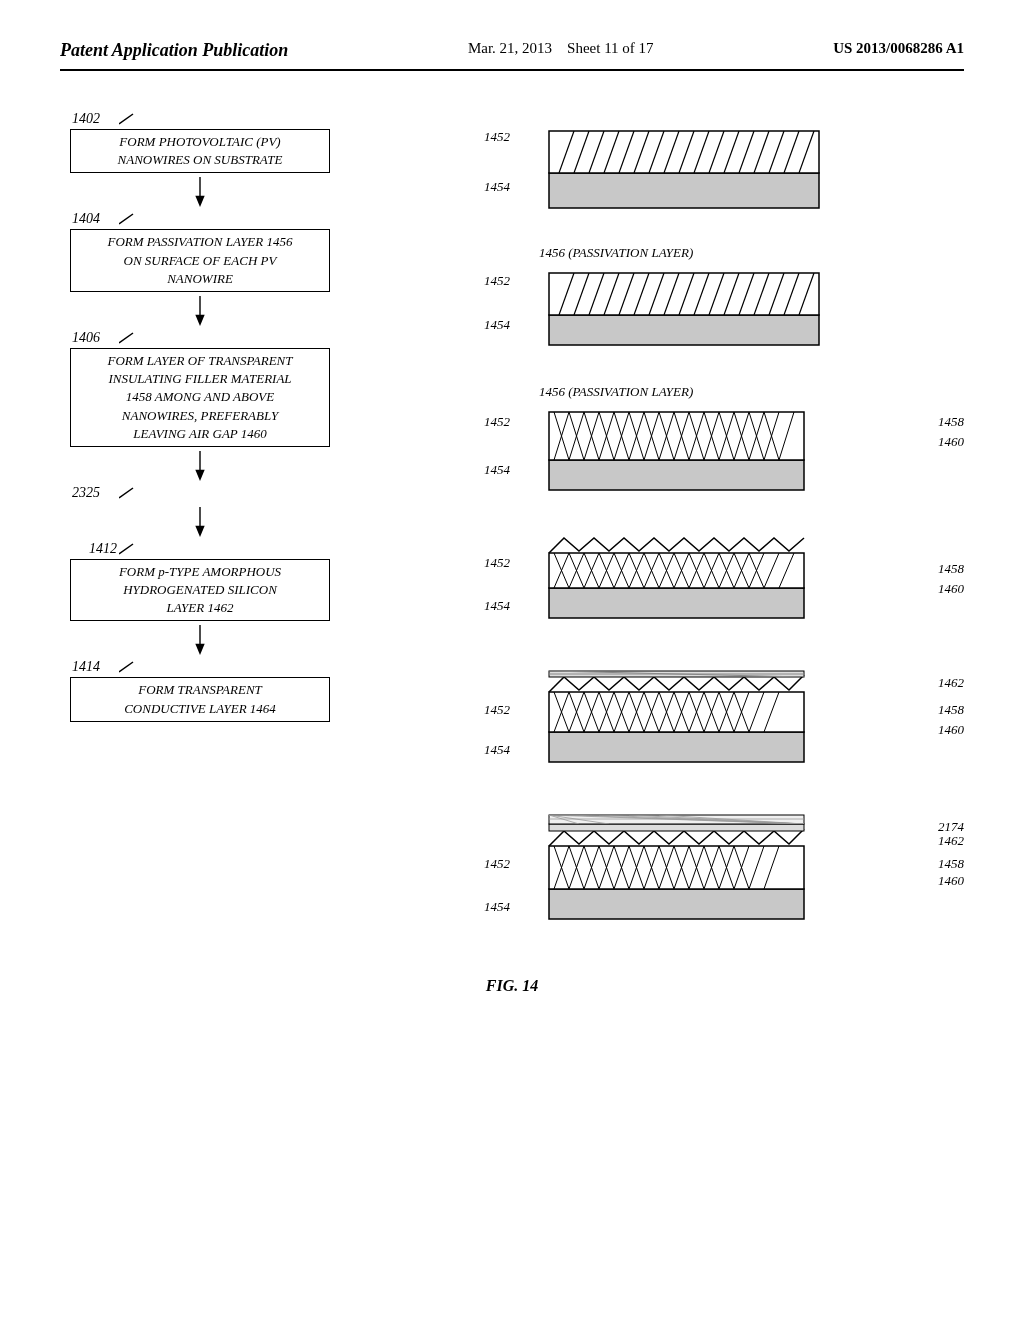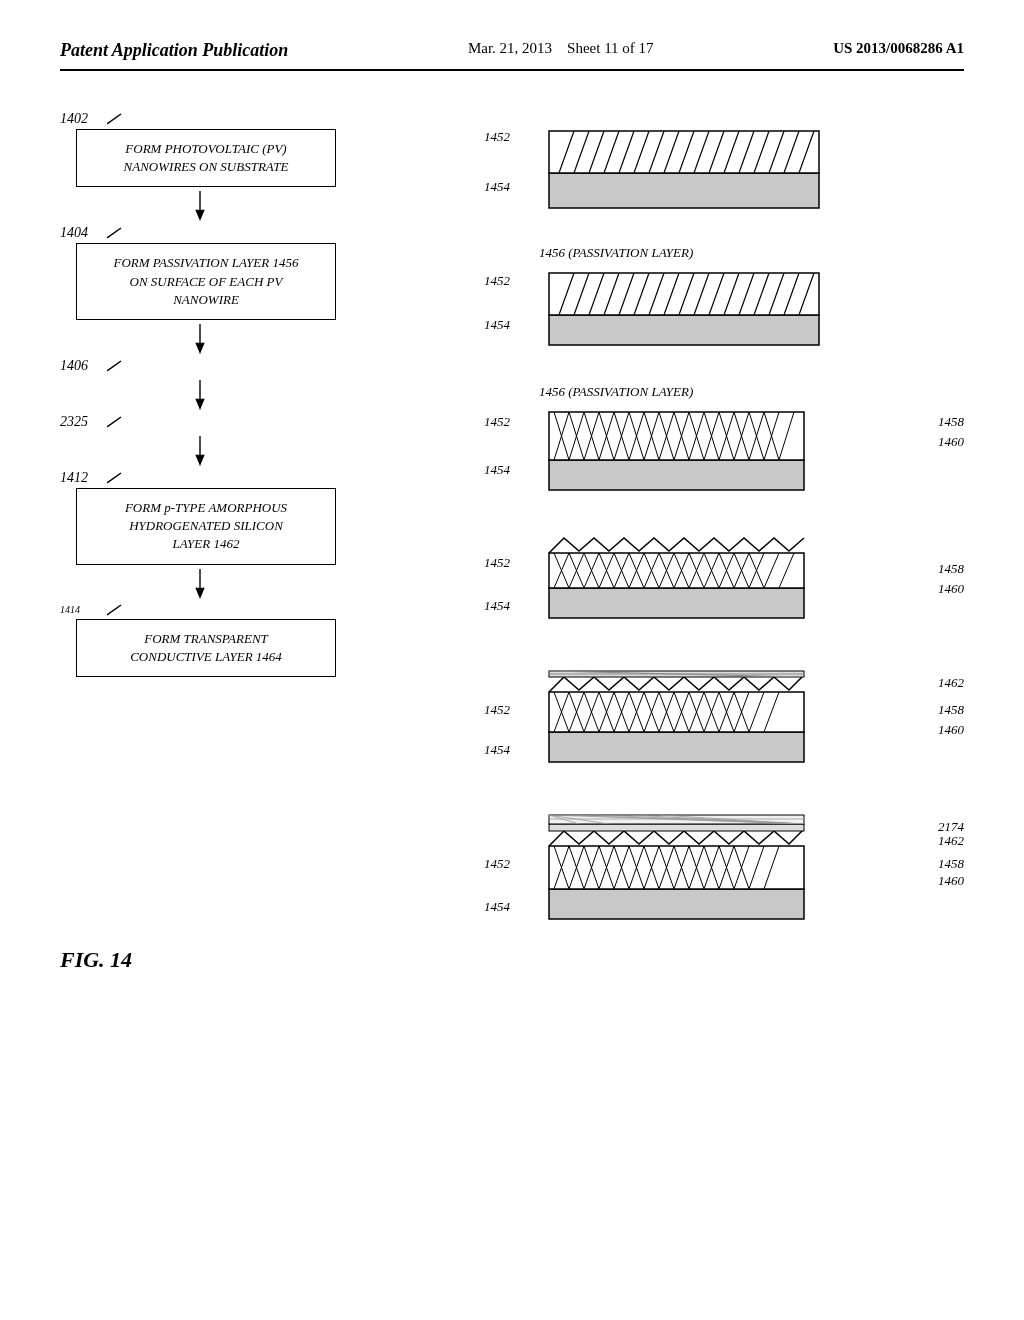--- a/index.html
+++ b/index.html
@@ -58,56 +58,57 @@
     }
     
     .flow-step {
       display: flex;
       flex-direction: column;
       align-items: flex-start;
       margin-bottom: 0;
     }
     .step-box {
       border: 1.5px solid #000;
-      padding: 10px 14px;
+      padding: 3px 14px;
       font-size: 13px;
       font-style: italic;
       text-align: center;
       width: 260px;
-      margin-left: 16px;
+      margin-left: 10px;
       line-height: 1.4;
     }
     .arrow-down {
       width: 260px;
       display: flex;
       justify-content: center;
       margin-left: 10px;
       margin: 4px 0 4px 10px;
     }
     .arrow-down svg {
       width: 20px;
       height: 30px;
     }
     .fig-label {
-      text-align: left;
-      font-size: 22px;
+      text-align: center;
+      font-size: 16px;
       font-style: italic;
       font-weight: bold;
+      margin-top: 30px;
     }
     
     .diag-wrap {
       position: relative;
       margin-bottom: 6px;
     }
     
     .step-num-line {
       display: flex;
       align-items: center;
       margin-bottom: 2px;
-      margin-left: 0;
+      margin-left: 12px;
     }
     .step-num {
       font-size: 14px;
       font-style: italic;
       min-width: 45px;
     }
   </style>
 </head>
 <body>
 
@@ -163,20 +164,23 @@
           </svg>
       </div>
 
       <div class="flow-step">
         <div class="step-num-line">
           <span class="step-num" style="font-size:14px;font-style:italic;">1406</span>
           <svg width="18" height="14" style="margin-left:2px">
               <line x1="0" y1="12" x2="14" y2="2" stroke="#000" stroke-width="1.5"></line>
             </svg>
         </div>
+        <div class="step-box">
+          FORM LAYER OF TRANSPARENT<br>INSULATING FILLER MATERIAL<br>1458 AMONG AND ABOVE<br>NANOWIRES, PREFERABLY<br>LEAVING AIR GAP 1460
+        </div>
       </div>
       <div class="arrow-down">
         <svg viewBox="0 0 20 32" width="20" height="32">
             <line x1="10" y1="0" x2="10" y2="24" stroke="#000" stroke-width="1.5"></line>
             <polygon points="5,20 15,20 10,32" fill="#000"></polygon>
           </svg>
       </div>
 
       <div class="flow-step">
         <div class="step-num-line">
@@ -188,39 +192,39 @@
       </div>
       <div class="arrow-down">
         <svg viewBox="0 0 20 32" width="20" height="32">
             <line x1="10" y1="0" x2="10" y2="24" stroke="#000" stroke-width="1.5"></line>
             <polygon points="5,20 15,20 10,32" fill="#000"></polygon>
           </svg>
       </div>
 
       <div class="flow-step">
         <div class="step-num-line">
-          <span class="step-num" style="font-size:14px;font-style:italic;">1412</span>
+          <span class="step-num" style="font-size:14px;font-style:italic;text-align:right;">1412</span>
           <svg width="18" height="14" style="margin-left:2px">
               <line x1="0" y1="12" x2="14" y2="2" stroke="#000" stroke-width="1.5"></line>
             </svg>
         </div>
         <div class="step-box">
           FORM p-TYPE AMORPHOUS<br>HYDROGENATED SILICON<br>LAYER 1462
         </div>
       </div>
       <div class="arrow-down">
         <svg viewBox="0 0 20 32" width="20" height="32">
             <line x1="10" y1="0" x2="10" y2="24" stroke="#000" stroke-width="1.5"></line>
             <polygon points="5,20 15,20 10,32" fill="#000"></polygon>
           </svg>
       </div>
 
       <div class="flow-step">
         <div class="step-num-line">
-          <span class="step-num" style="font-size:10px;font-style:italic;">1414</span>
+          <span class="step-num" style="font-size:14px;font-style:italic;">1414</span>
           <svg width="18" height="14" style="margin-left:2px">
               <line x1="0" y1="12" x2="14" y2="2" stroke="#000" stroke-width="1.5"></line>
             </svg>
         </div>
         <div class="step-box">
           FORM TRANSPARENT<br>CONDUCTIVE LAYER 1464
         </div>
       </div>
 
     </div>

